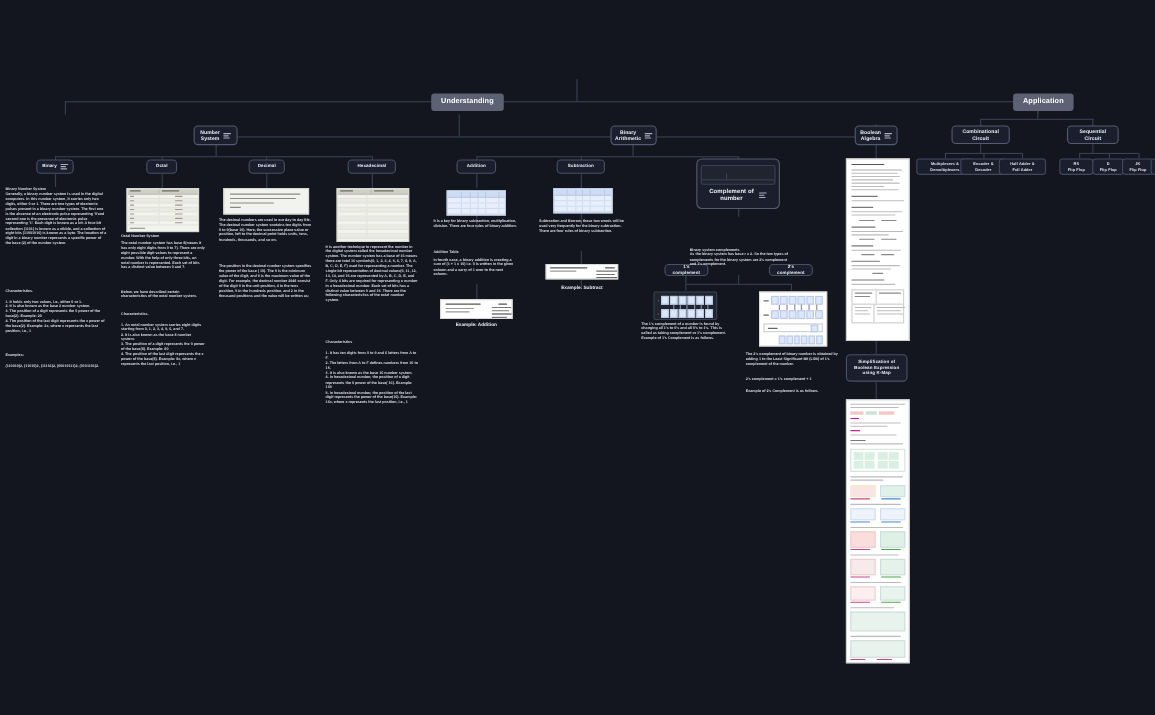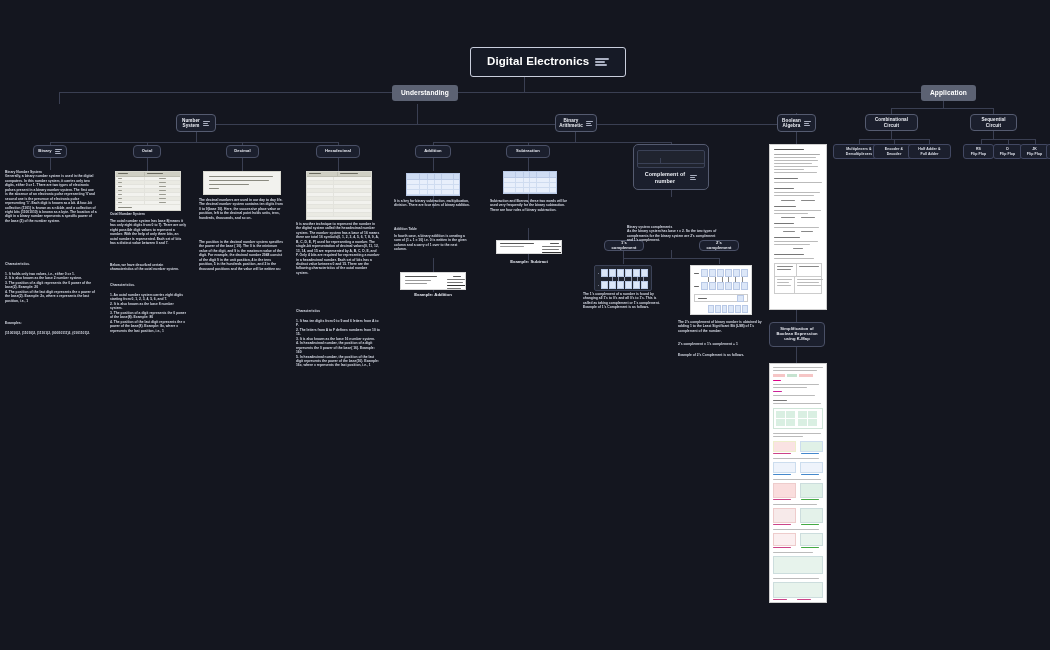--- a/index.html
+++ b/index.html
@@ -166,24 +166,20 @@
   <div class="ln lnv" style="left:859px;top:139px;height:5px;"></div>
   <div class="ln lnv" style="left:894px;top:139px;height:5px;"></div>
   <div class="ln lnv" style="left:929px;top:139px;height:5px;"></div>
 
   <div class="ln lnv" style="left:993px;top:131px;height:8px;"></div>
   <div class="ln lnh" style="left:981px;top:139px;width:54px;"></div>
   <div class="ln lnv" style="left:981px;top:139px;height:5px;"></div>
   <div class="ln lnv" style="left:1008px;top:139px;height:5px;"></div>
   <div class="ln lnv" style="left:1035px;top:139px;height:5px;"></div>
 
-  <div class="node root" style="left:470px;top:47px;">
-    <span>Digital Electronics</span>
-    <span class="noteicon"><i></i><i></i><i></i></span>
-  </div>
 
   <div class="node lvl1" style="left:392px;top:85px;">
     <span>Understanding</span>
   </div>
   <div class="node lvl1" style="left:921px;top:85px;">
     <span>Application</span>
   </div>
 
   <div class="node lvl2" style="left:176px;top:114px;width:40px;height:18px;">
     <span>Number

